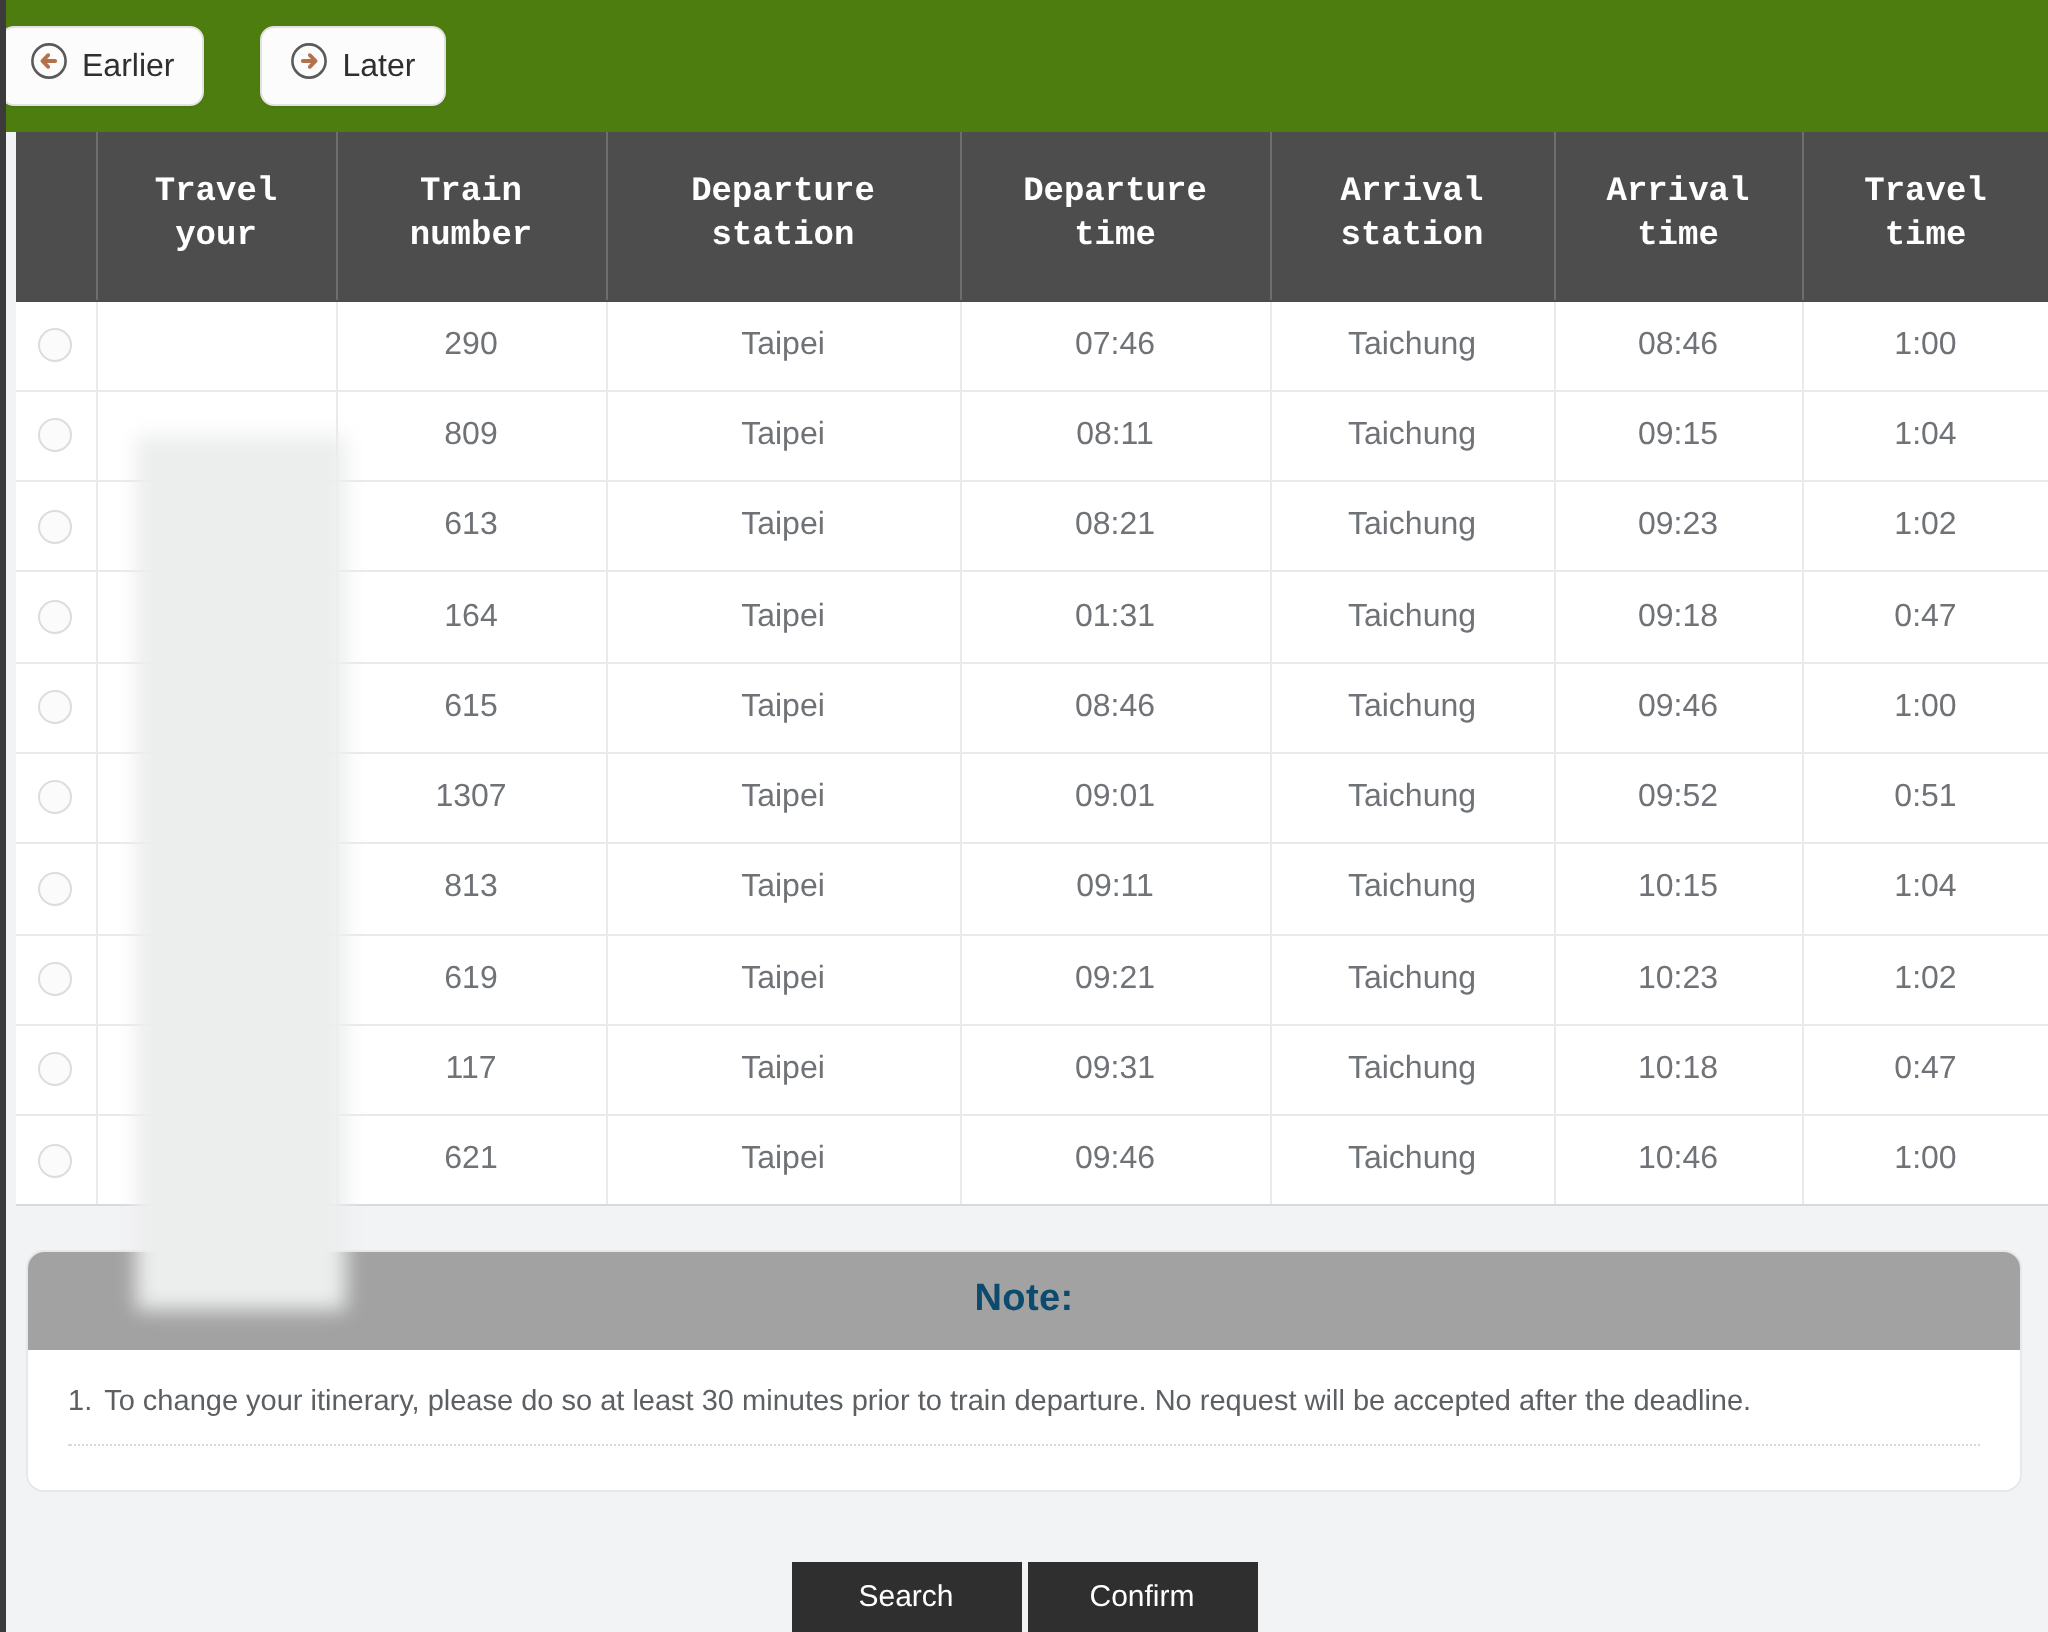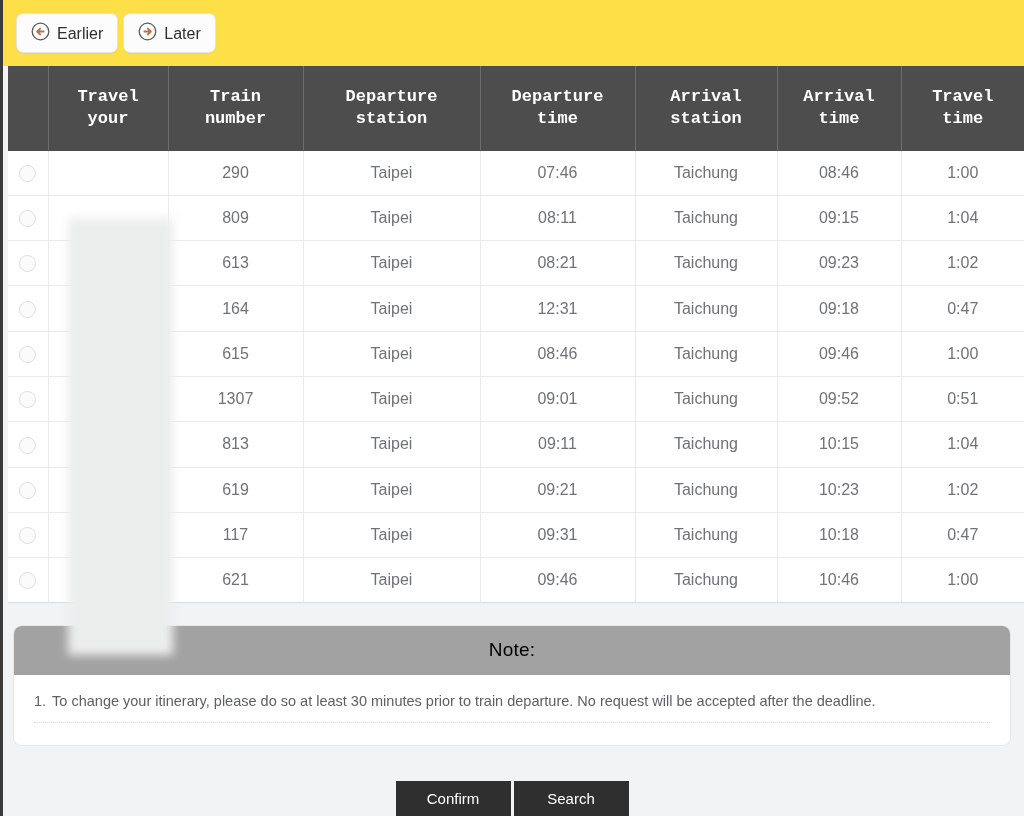--- a/index.html
+++ b/index.html
@@ -23,25 +23,24 @@
     width: 3px; height: 816px;
     background: #3b3b3b;
     z-index: 30;
   }
 
   
   #nav-bar {
     position: absolute;
     left: 0; top: 0;
     width: 1024px; height: 66px;
-    background: #fde047;
+    background: #4d7c0f;
     display: flex;
     align-items: center;
-    padding-left: 16px;
-    gap: 5px;
+    gap: 28px;
   }
   .nav-btn {
     display: inline-flex;
     align-items: center;
     gap: 7px;
     height: 40px;
     padding: 0 14px;
     background: #fcfcfc;
     border: 1px solid #e2e2e2;
     border-radius: 7px;
@@ -134,23 +133,23 @@
     position: absolute;
     left: 14px; top: 626px;
     width: 996px;
     border-radius: 8px;
     overflow: hidden;
     background: #ffffff;
     box-shadow: 0 0 0 1px #e6e7e9;
   }
   #note-head {
     background: #a2a2a2;
-    color: #000000;
+    color: #0c4a6e;
     font-size: 19px;
-    font-weight: normal;
+    font-weight: bold;
     text-align: center;
     padding: 13px 0 14px;
     letter-spacing: .2px;
   }
   #note-body {
     background: #ffffff;
     padding: 16px 20px 22px 20px;
     min-height: 62px;
   }
   .note-item {
@@ -292,21 +291,21 @@
             <td>08:21</td>
             <td>Taichung</td>
             <td>09:23</td>
             <td>1:02</td>
           </tr>
           <tr>
             <td class="sel-cell"><span class="radio"></span></td>
             <td class="date-cell"></td>
             <td>164</td>
             <td>Taipei</td>
-            <td>12:31</td>
+            <td>01:31</td>
             <td>Taichung</td>
             <td>09:18</td>
             <td>0:47</td>
           </tr>
           <tr>
             <td class="sel-cell"><span class="radio"></span></td>
             <td class="date-cell"></td>
             <td>615</td>
             <td>Taipei</td>
             <td>08:46</td>
@@ -373,17 +372,17 @@
     <div id="note-head">Note:</div>
     <div id="note-body">
       <div class="note-item">
         <span class="note-num">1.</span>
         <span>To change your itinerary, please do so at least 30 minutes prior to train departure. No request will be accepted after the deadline.</span>
       </div>
     </div>
   </div>
 
   <div id="action-bar">
+    <button class="action-btn">Search</button>
     <button class="action-btn">Confirm</button>
-    <button class="action-btn">Search</button>
   </div>
 
 </div>
 
 </body></html>

